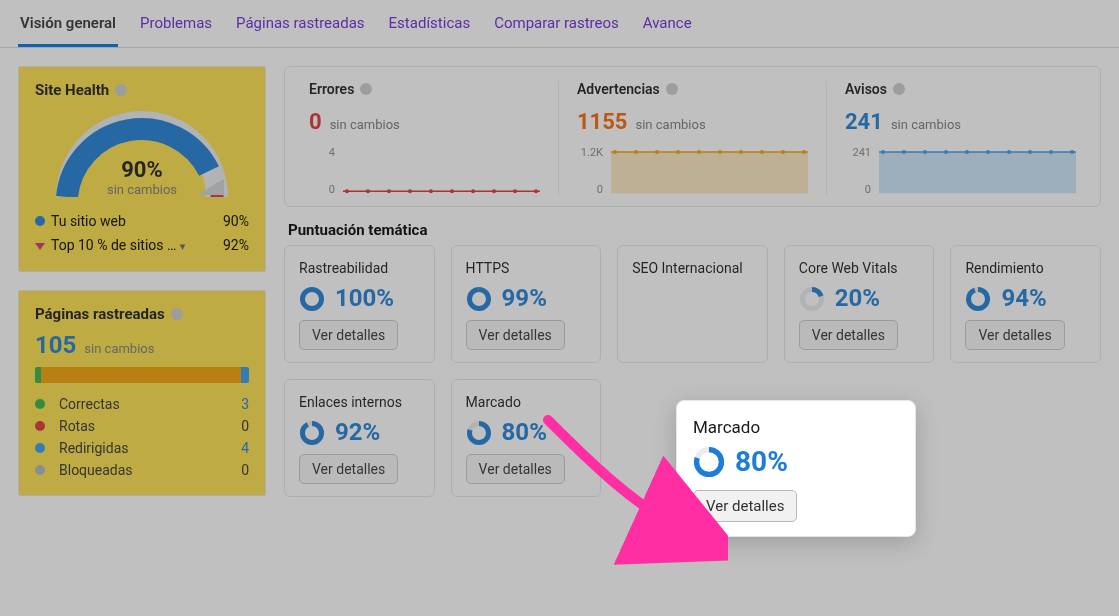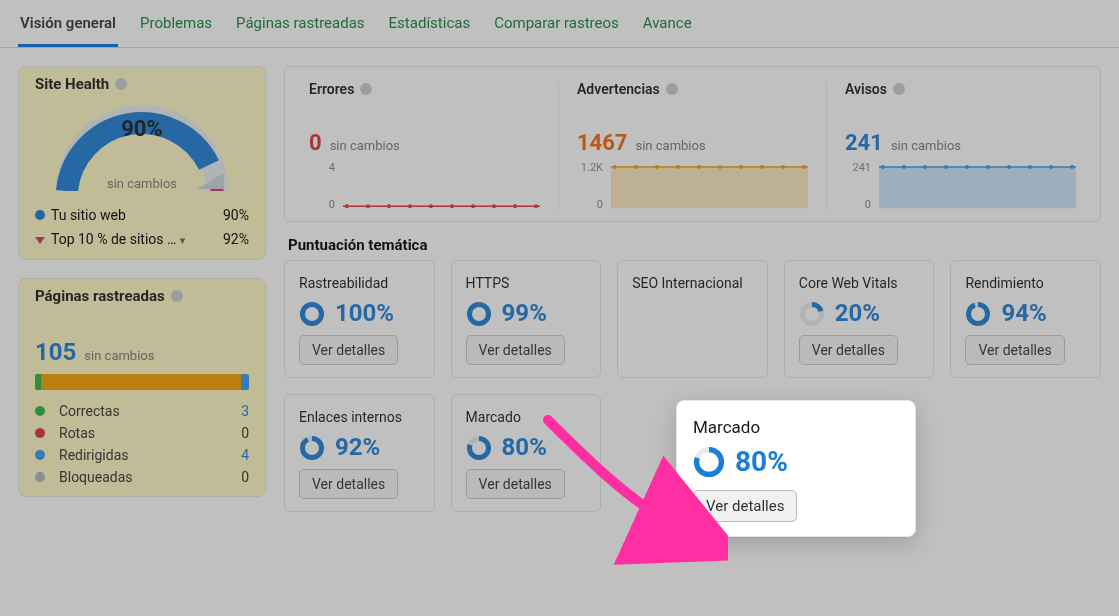--- a/index.html
+++ b/index.html
@@ -1,42 +1,42 @@
 <!DOCTYPE html>
 <html><head>
 <meta charset="utf-8">
 <style>
   * { box-sizing: border-box; }
   html, body { margin:0; padding:0; font-family: -apple-system, BlinkMacSystemFont, "Segoe UI", Roboto, Helvetica, Arial, sans-serif; }
   body { width:1119px; height:616px; background:#fff; position:relative; overflow:hidden; }
 
   .tabs { display:flex; gap:20px; padding:10px 18px 0; border-bottom:1px solid #d9d9d9; font-size:15px; }
-  .tab  { padding: 4px 2px 12px; color:#15803d; cursor:pointer; }
+  .tab  { padding: 4px 2px 12px; color:#6d28d9; cursor:pointer; }
   .tab.active { color:#333; font-weight:600; border-bottom:3px solid #0073e6; }
 
   .grid { display:grid; grid-template-columns:248px 1fr; gap:18px; padding:18px; }
 
-  .card { background:#fef9c3; border:1px solid #e5e5e5; border-radius:8px; padding:8px 16px; }
+  .card { background:#fde047; border:1px solid #e5e5e5; border-radius:2px; padding:14px 16px; }
   .card-title { font-weight:700; font-size:15px; color:#1a1a1a; display:flex; align-items:center; gap:6px; }
   .info-icon { width:12px; height:12px; border-radius:50%; background:#ccc; display:inline-block; }
-  .sub { color:#7a7a7a; font-size:13px;margin-top:35px; }
+  .sub { color:#7a7a7a; font-size:13px; }
 
   
   .gauge-wrap { display:flex; flex-direction:column; align-items:center; margin:8px 0 12px; }
   .gauge { position:relative; width:180px; height:90px; }
   .gauge-bg { position:absolute; inset:0; }
   .gauge-val { position:absolute; left:0; right:0; bottom:0; text-align:center;}
   .gauge-pct { font-weight:700; font-size:22px; color:#1a1a1a;}
   .legend-row { display:flex; align-items:center; justify-content:space-between; font-size:14px; padding:4px 0; }
   .dot { width:10px; height:10px; border-radius:50%; display:inline-block; margin-right:6px; position:relative; top:0;}
   .caret { display:inline-block; width:0; height:0; border-left:5px solid transparent; border-right:5px solid transparent;}
 
   
   .metrics-row { display:flex; border:1px solid #e5e5e5; border-radius:6px; padding:14px 6px 10px; gap:0; }
-  .metric { flex:1; padding:0 18px; border-left:1px solid #eee; display:flex; flex-direction:column; gap:6px;}
+  .metric { flex:1; padding:0 18px; border-left:1px solid #eee; display:flex; flex-direction:column; gap:12px;}
   .metric:first-child{ border-left:none;}
   .metric-title{ font-weight:600; font-size:14px; color:#1a1a1a; display:flex; align-items:center; gap:6px;}
   .metric-value-line{ display:flex; align-items:baseline; gap:8px;}
   .mv{ font-weight:700; font-size:22px;}
   .mv.err{color:#e03131;}
   .mv.warn{color:#f76707;}
   .mv.note{color:#1c7ed6;}
   .spark{ height:50px; display:flex; gap:8px; align-items:flex-end;}
   .spark .ylabels{ display:flex; flex-direction:column; justify-content:space-between; font-size:11px; color:#888; height:100%; align-items:flex-end; width:26px;}
   .spark .plot{ flex:1; position:relative; height:100%; }
@@ -185,21 +185,21 @@
               </svg>
             </div>
           </div>
         </div>
         <div class="metric">
           <div class="metric-title">
             <span>Advertencias</span>
             <span class="info-icon"></span>
           </div>
           <div class="metric-value-line">
-            <span class="mv warn">1467</span>
+            <span class="mv warn">1155</span>
             <span class="sub">sin cambios</span>
           </div>
           <div class="spark">
             <div class="ylabels">
               <span>1.2K</span>
               <span>0</span>
             </div>
             <div class="plot">
               <svg class="line" viewBox="0 0 200 50" preserveAspectRatio="none">
                 <rect x="0" y="6" width="200" height="42" fill="rgba(245,159,0,0.25)"></rect>

